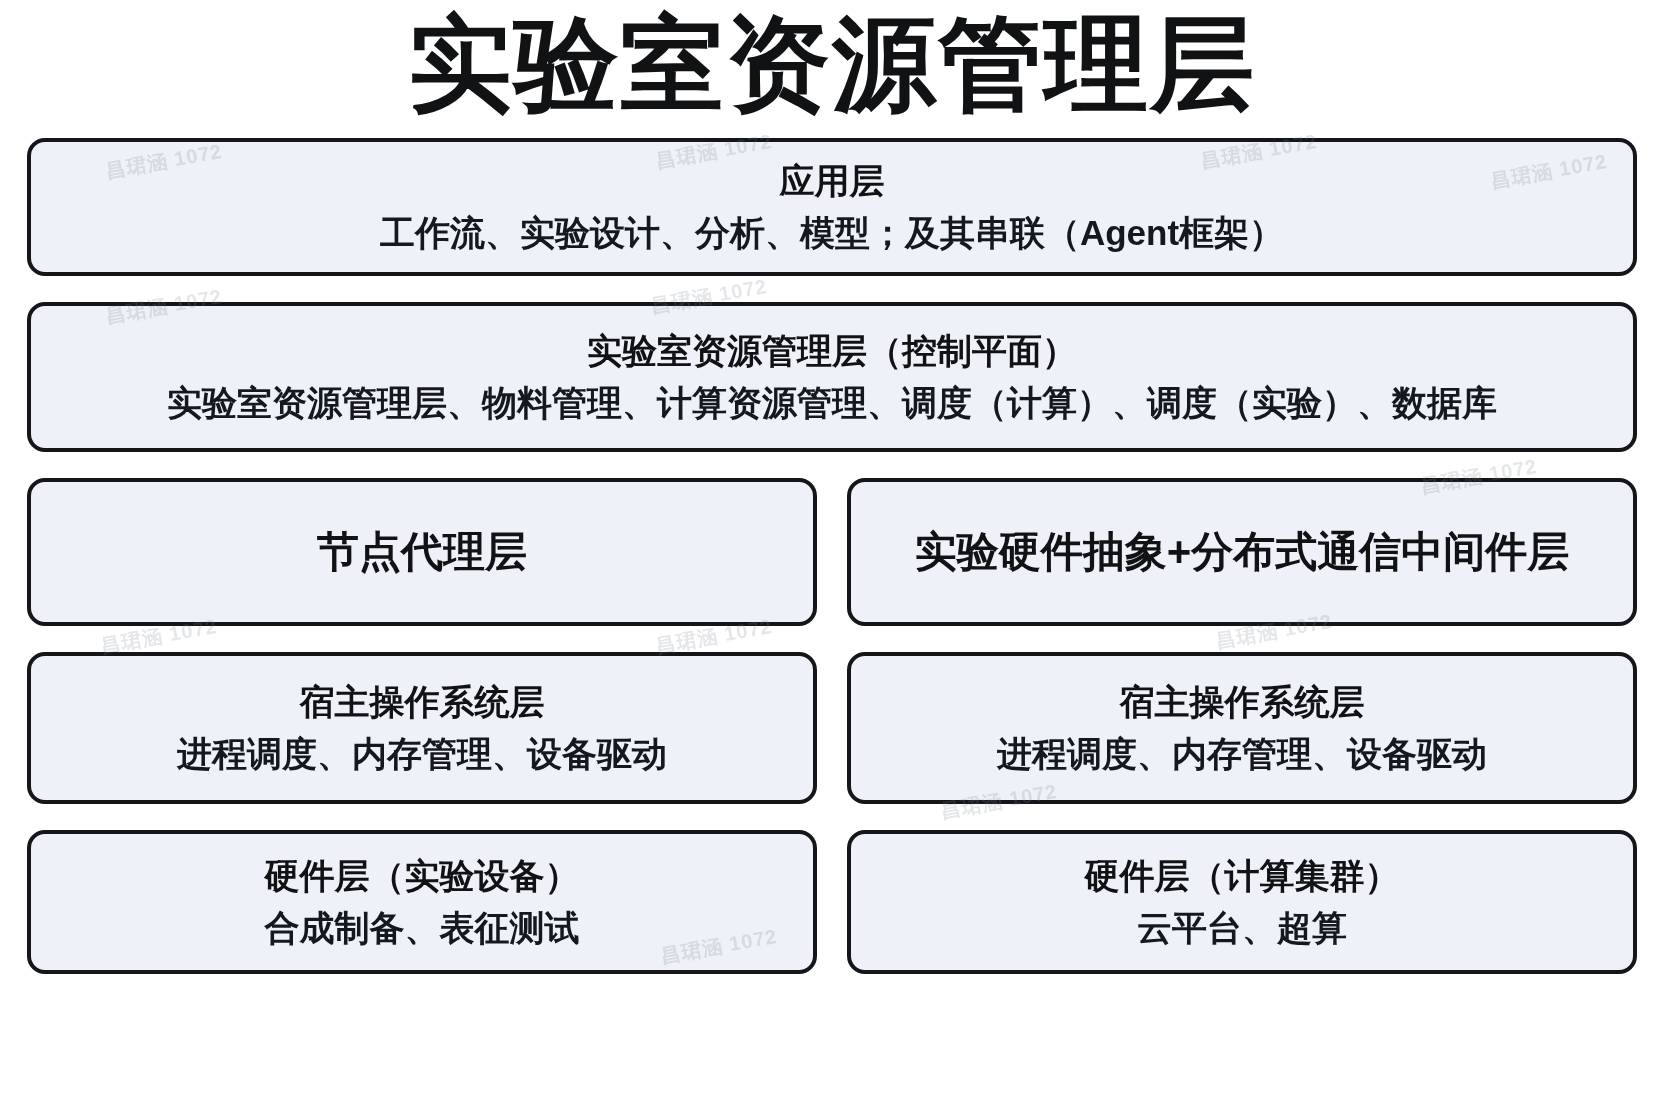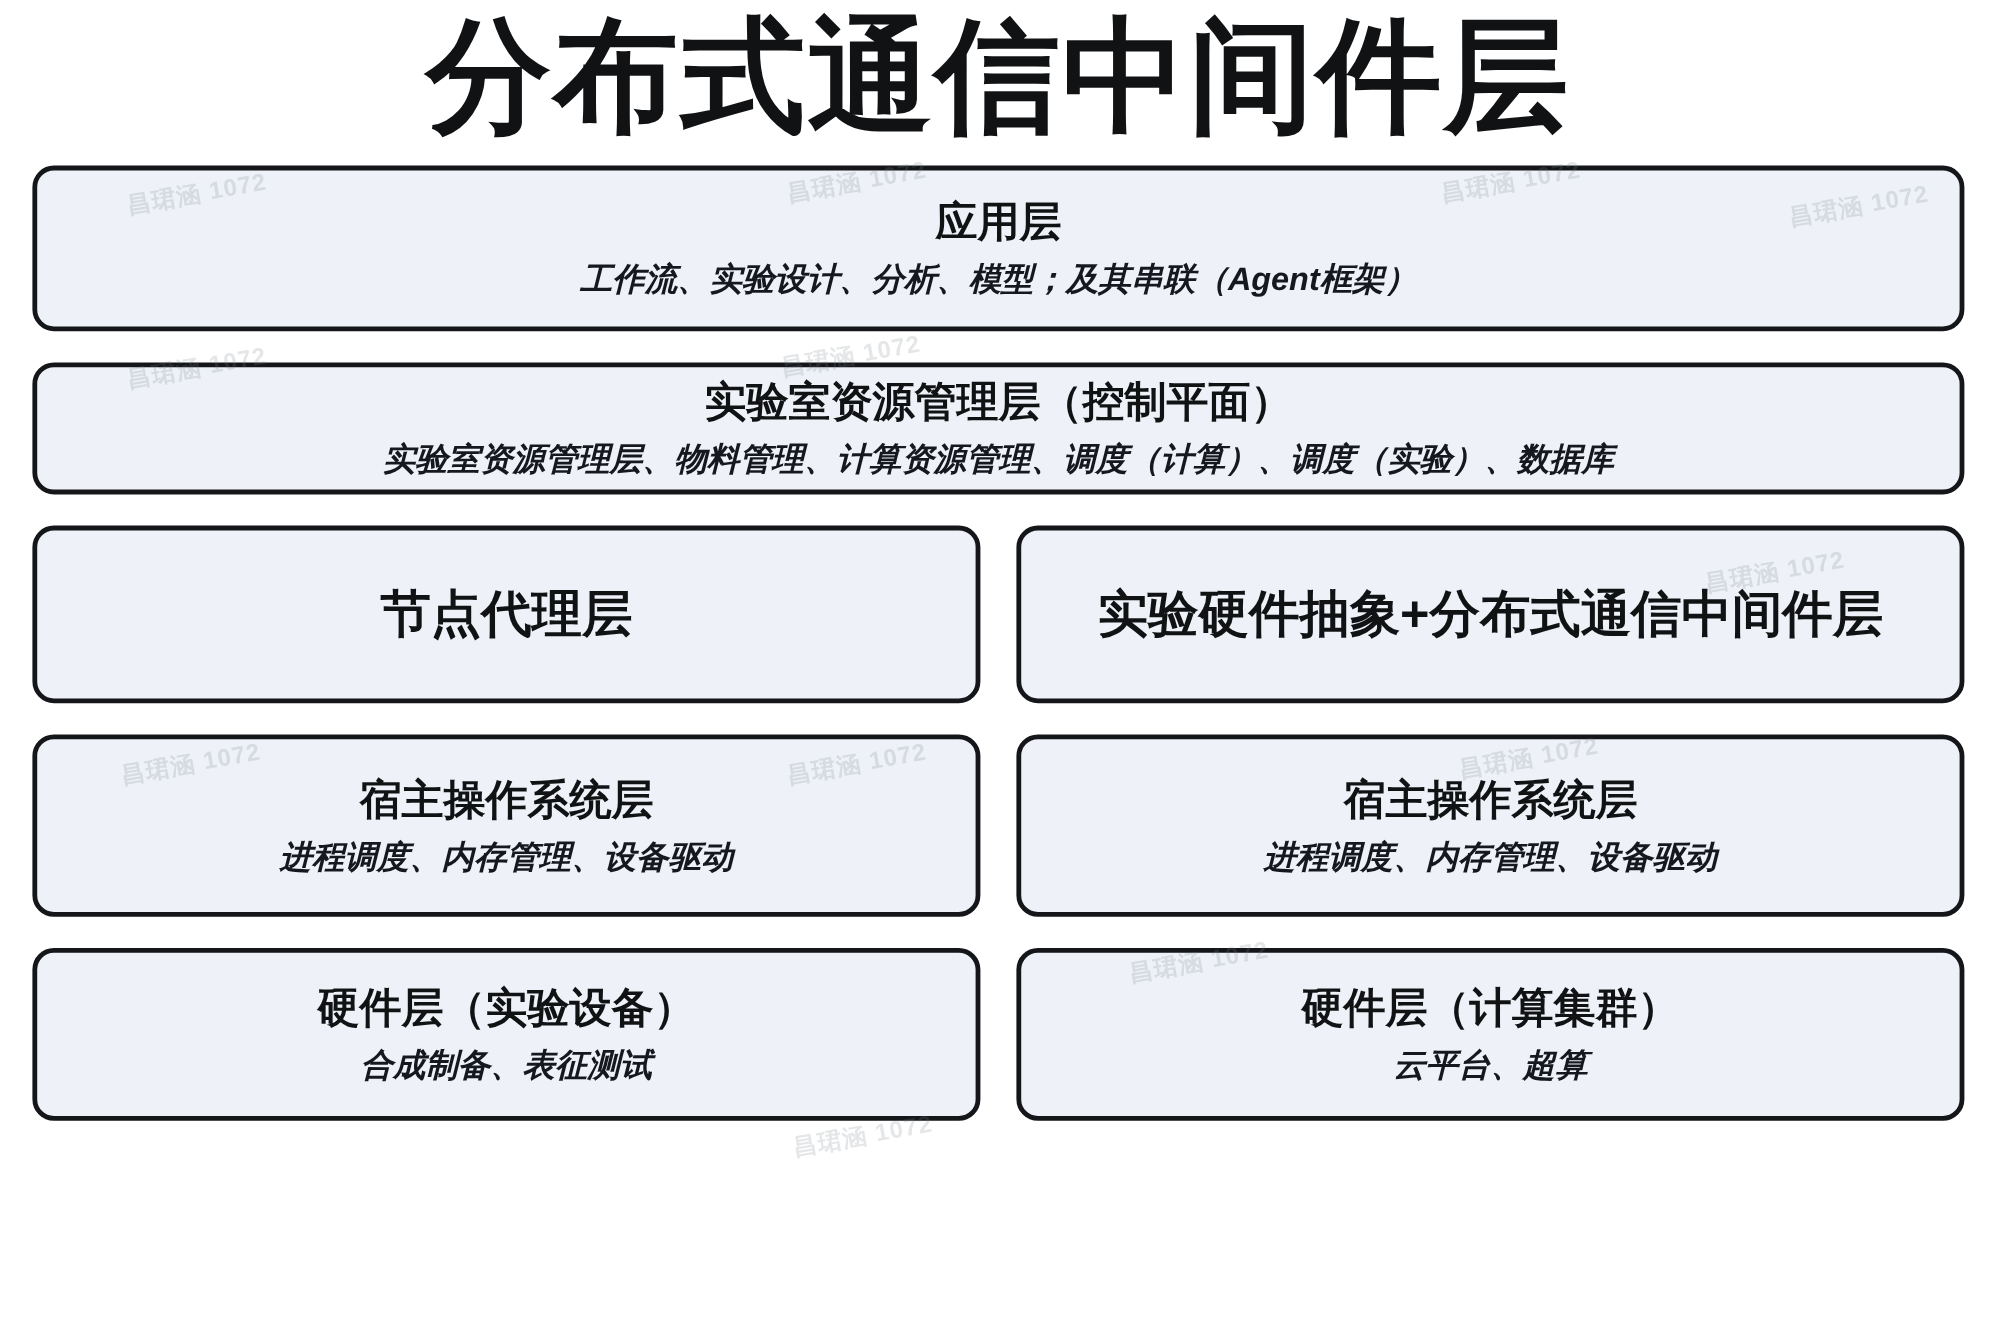--- a/index.html
+++ b/index.html
@@ -49,26 +49,25 @@
     text-align: center;
     padding: 4px 18px;
   }
   .box .head {
     font-size: 35px;
     font-weight: 700;
     line-height: 1.25;
     color: #101214;
   }
   .box .sub {
-    font-size: 27px;
+    font-size: 35px;
     font-weight: 700;
     line-height: 1.3;
     margin-top: 8px;
     color: #15181c;
-    font-style: italic;
   }
   .box .head.only {
     font-size: 38px;
   }
 
   
   .stack {
     width: 1610px;
     margin: 0 auto;
     display: flex;
@@ -80,21 +79,21 @@
   }
   .row-2 {
     display: flex;
     gap: 30px;
   }
   .row-2 > .box {
     flex: 1 1 0;
   }
 
   .h-app    { height: 138px; }
-  .h-res    { height: 110px; }
+  .h-res    { height: 150px; }
   .h-mid    { height: 148px; }
   .h-host   { height: 152px; text-align: center; }
   .h-hw     { height: 144px; }
 
   .box.big-title-only {
     justify-content: center;
   }
   .box.big-title-only .head {
     font-size: 42px;
     font-weight: 700;
@@ -124,21 +123,21 @@
   <div class="wm" style="left:1490px; top:150px;">昌珺涵 1072</div>
   <div class="wm" style="left:105px; top:285px;">昌珺涵 1072</div>
   <div class="wm" style="left:650px; top:275px;">昌珺涵 1072</div>
   <div class="wm" style="left:1420px; top:455px;">昌珺涵 1072</div>
   <div class="wm" style="left:100px; top:615px;">昌珺涵 1072</div>
   <div class="wm" style="left:655px; top:615px;">昌珺涵 1072</div>
   <div class="wm" style="left:1215px; top:610px;">昌珺涵 1072</div>
   <div class="wm" style="left:940px; top:780px;">昌珺涵 1072</div>
   <div class="wm" style="left:660px; top:925px;">昌珺涵 1072</div>
 
-  <h1 class="title">分布式通信中间件层</h1>
+  <h1 class="title">实验室资源管理层</h1>
 
   <div class="stack">
 
     <div class="row-full">
       <div class="box h-app">
         <div class="head">应用层</div>
         <div class="sub">工作流、实验设计、分析、模型；及其串联（Agent框架）</div>
       </div>
     </div>
 

